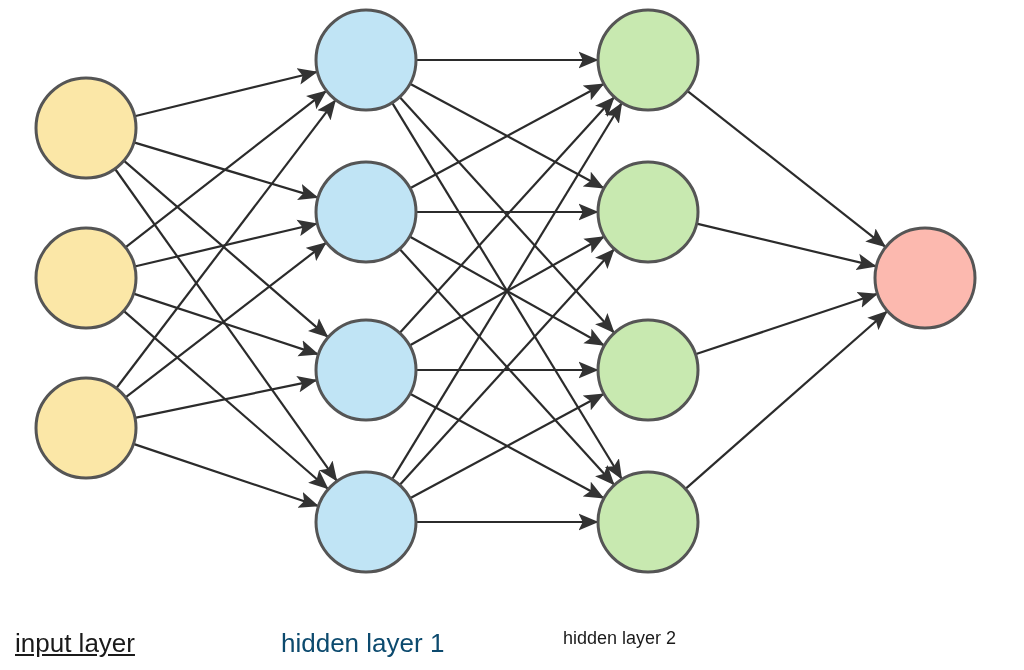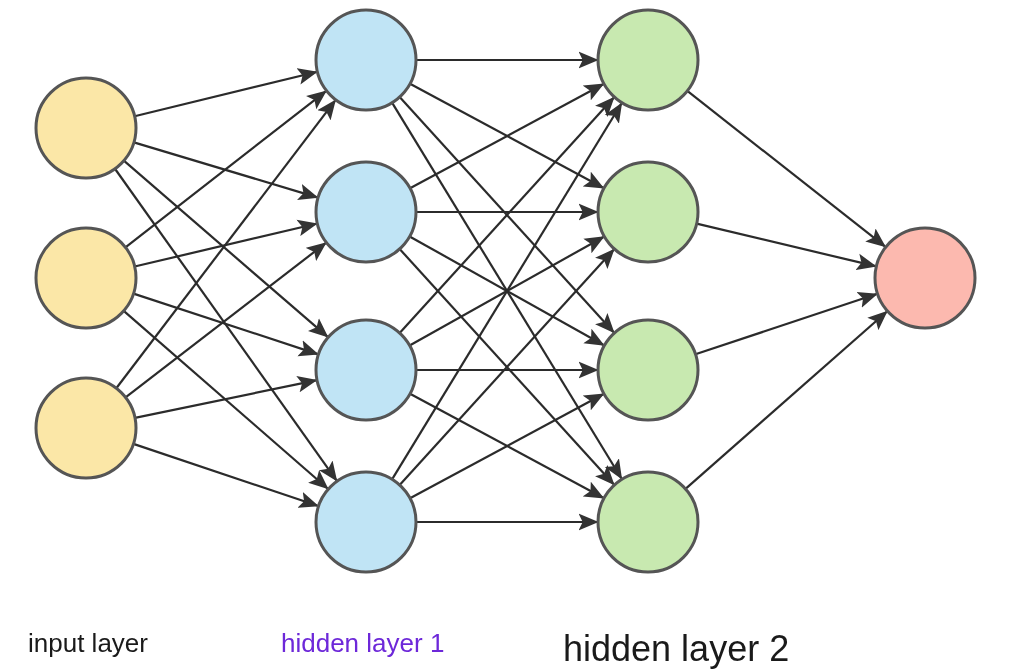--- a/index.html
+++ b/index.html
@@ -91,17 +91,17 @@
         <circle cx="366" cy="370" r="50" fill="#c0e4f5" stroke="#555555" stroke-width="3"></circle>
         <circle cx="366" cy="522" r="50" fill="#c0e4f5" stroke="#555555" stroke-width="3"></circle>
         <circle cx="648" cy="60" r="50" fill="#c8e9b0" stroke="#555555" stroke-width="3"></circle>
         <circle cx="648" cy="212" r="50" fill="#c8e9b0" stroke="#555555" stroke-width="3"></circle>
         <circle cx="648" cy="370" r="50" fill="#c8e9b0" stroke="#555555" stroke-width="3"></circle>
         <circle cx="648" cy="522" r="50" fill="#c8e9b0" stroke="#555555" stroke-width="3"></circle>
         <circle cx="925" cy="278" r="50" fill="#fcb9af" stroke="#555555" stroke-width="3"></circle>
       </g>
   </svg>
 
-  <div class="layer-label" style="left: 28px; top: 628px; color: rgb(26, 26, 26); font-size: 26px;">input layer</div>
-  <div class="layer-label" style="left: 281px; top: 628px; color: #6d28d9; font-size: 26px;">hidden layer 1</div>
-  <div class="layer-label" style="left: 563px; top: 628px; color: rgb(26, 26, 26); font-size: 36px;">hidden layer 2</div>
+  <div class="layer-label" style="left: 15px; top: 628px; color: rgb(26, 26, 26); font-size: 26px; text-decoration: underline;">input layer</div>
+  <div class="layer-label" style="left: 281px; top: 628px; color: #0c4a6e; font-size: 26px;">hidden layer 1</div>
+  <div class="layer-label" style="left: 563px; top: 628px; color: rgb(26, 26, 26); font-size: 18px;">hidden layer 2</div>
 
 </div>
 
 </body></html>

